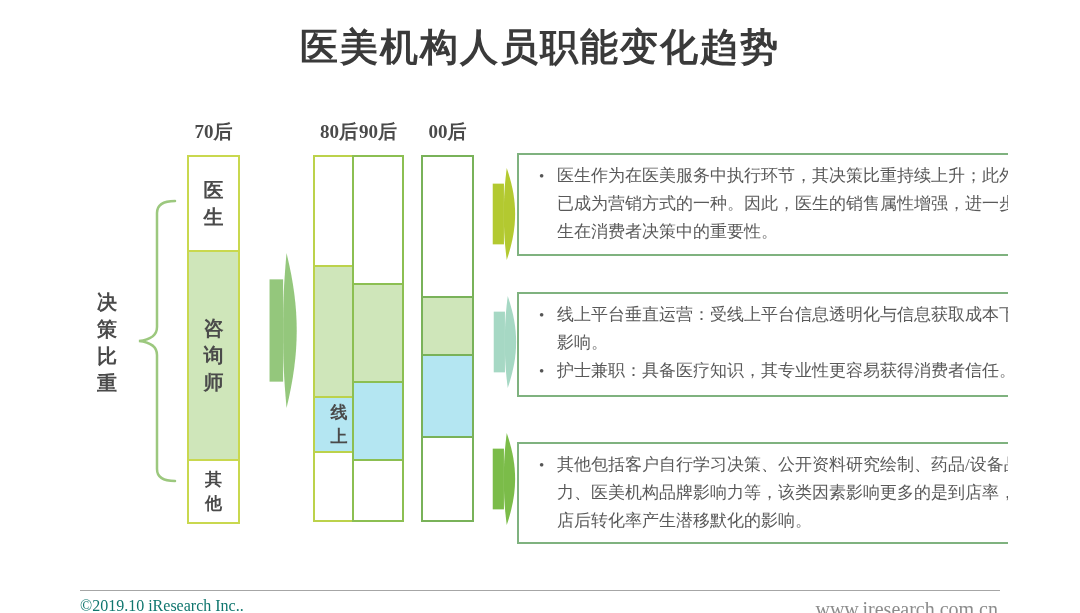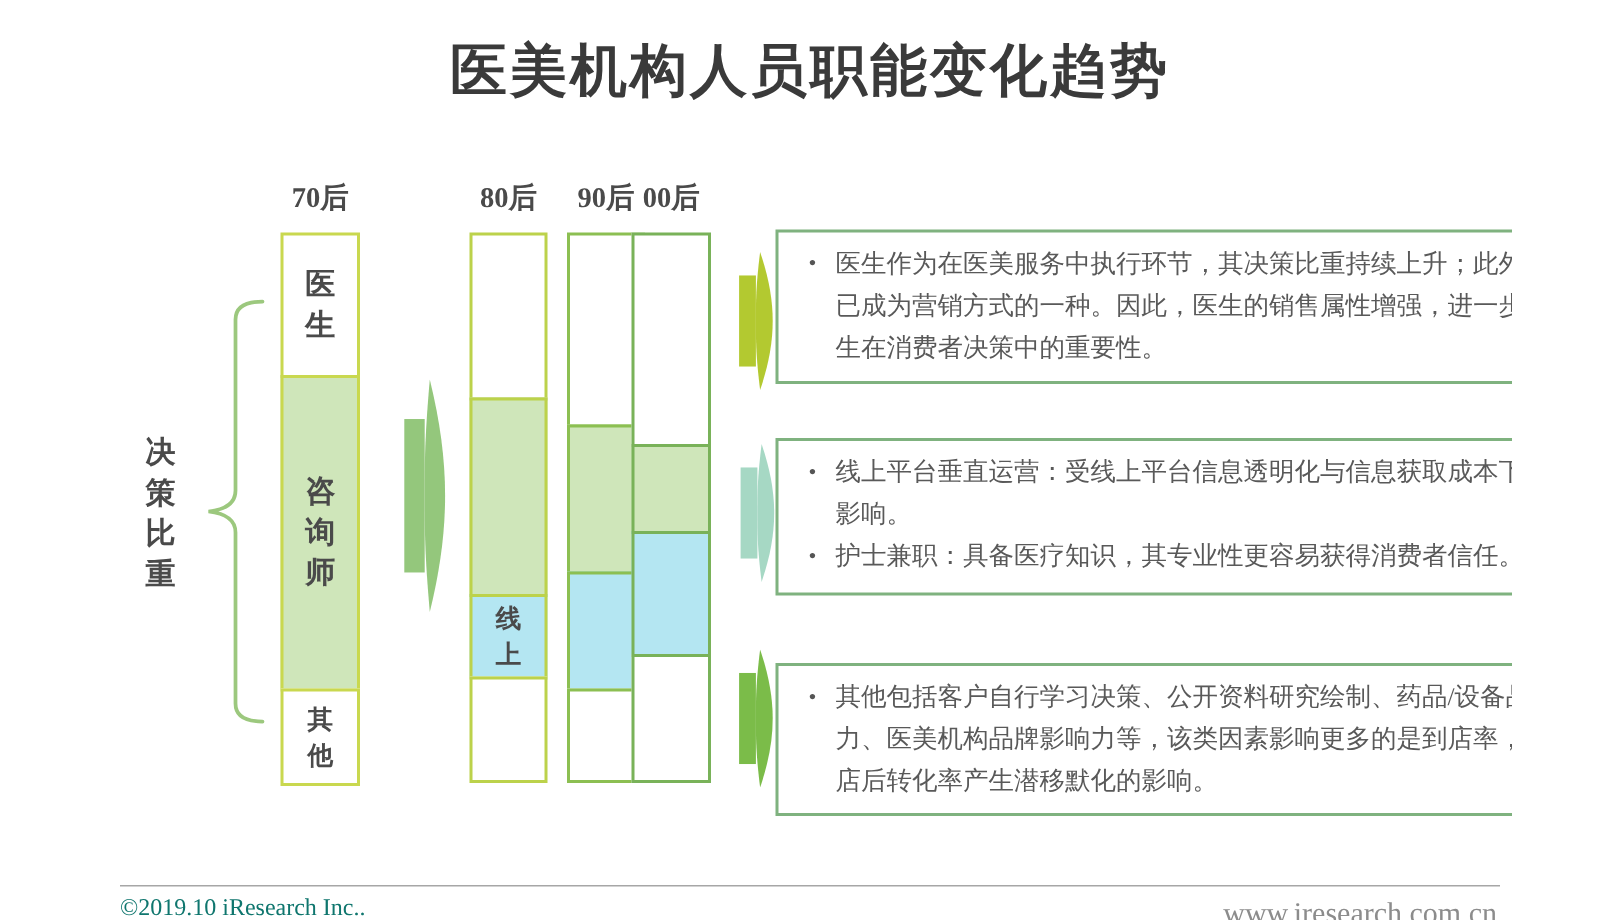--- a/index.html
+++ b/index.html
@@ -17,21 +17,21 @@
     position:absolute;left:20px;top:279px;width:30px;text-align:center;
     font-size:20px;font-weight:700;color:var(--text-dark);line-height:27px;
   }
   
   .brace{position:absolute;left:55px;top:189px;width:50px;height:284px;}
   
   #columns{position:absolute;left:0;top:0;}
   .column{position:absolute;top:145px;}
   .col-0{left:115px;width:53px;border-radius:23px;}
   .col-1{left:241px;width:52px;}
-  .col-2{left:306px;width:52px;}
+  .col-2{left:280px;width:52px;}
   .col-3{left:349px;width:53px;}
   .col-header{
     position:absolute;top:-36px;left:-10px;right:-10px;text-align:center;
     font-size:19px;font-weight:700;color:var(--text-dark);
   }
   .seg{
     box-sizing:border-box;border:2px solid #9cc;width:100%;
     display:flex;align-items:center;justify-content:center;
   }
   .seg + .seg{margin-top:-2px;}

